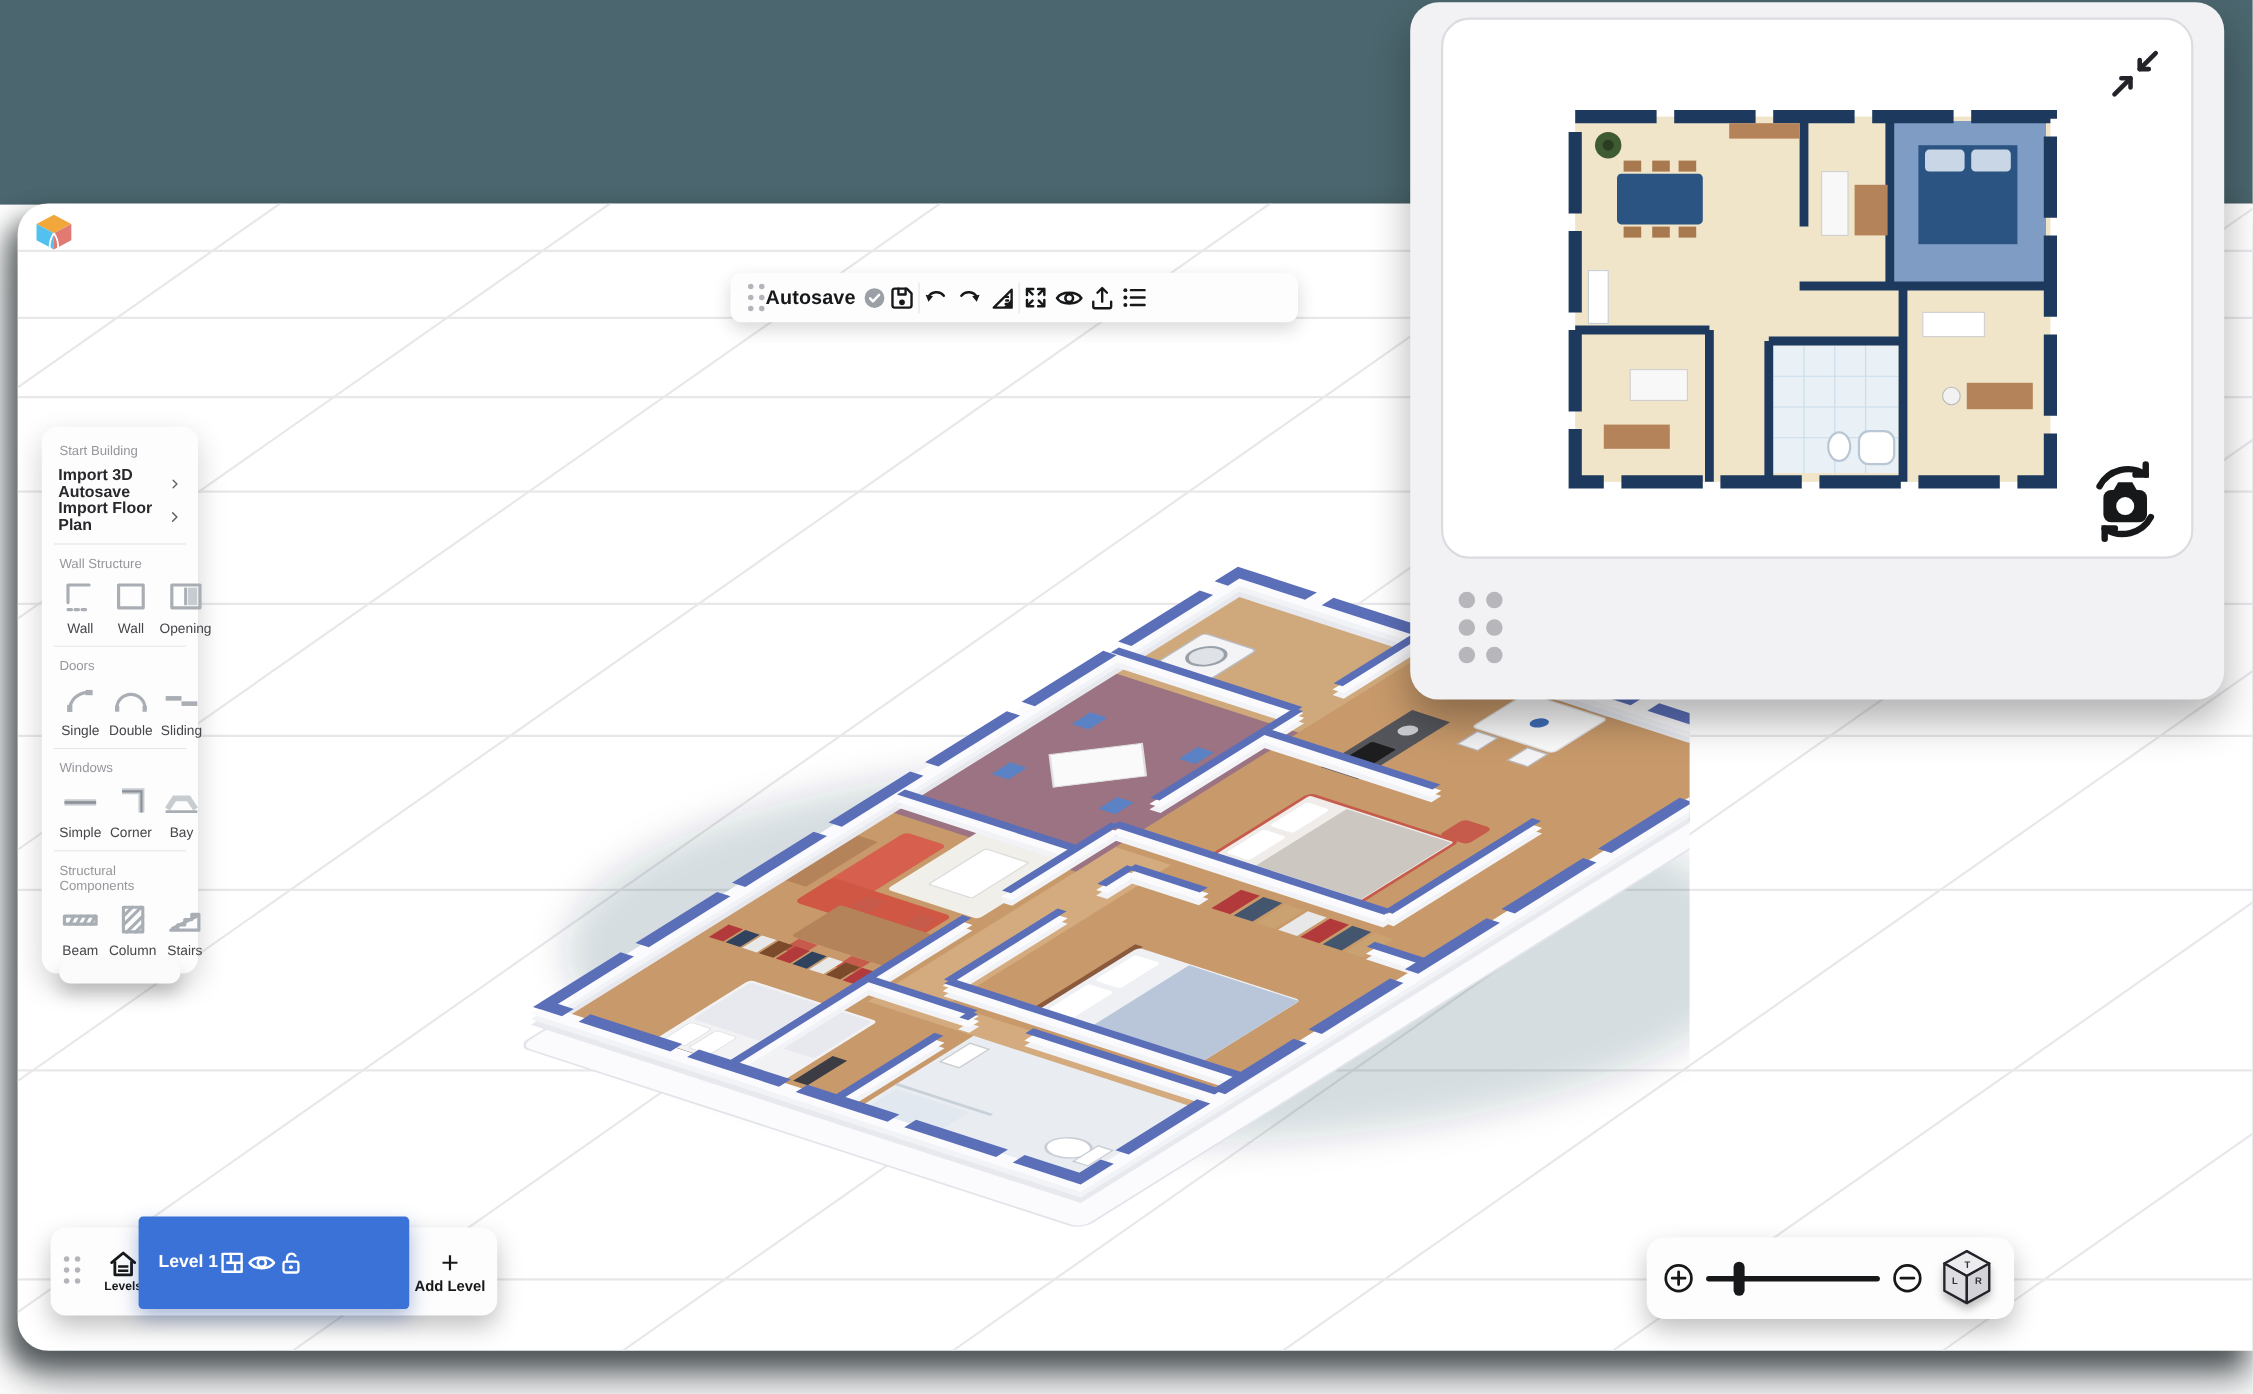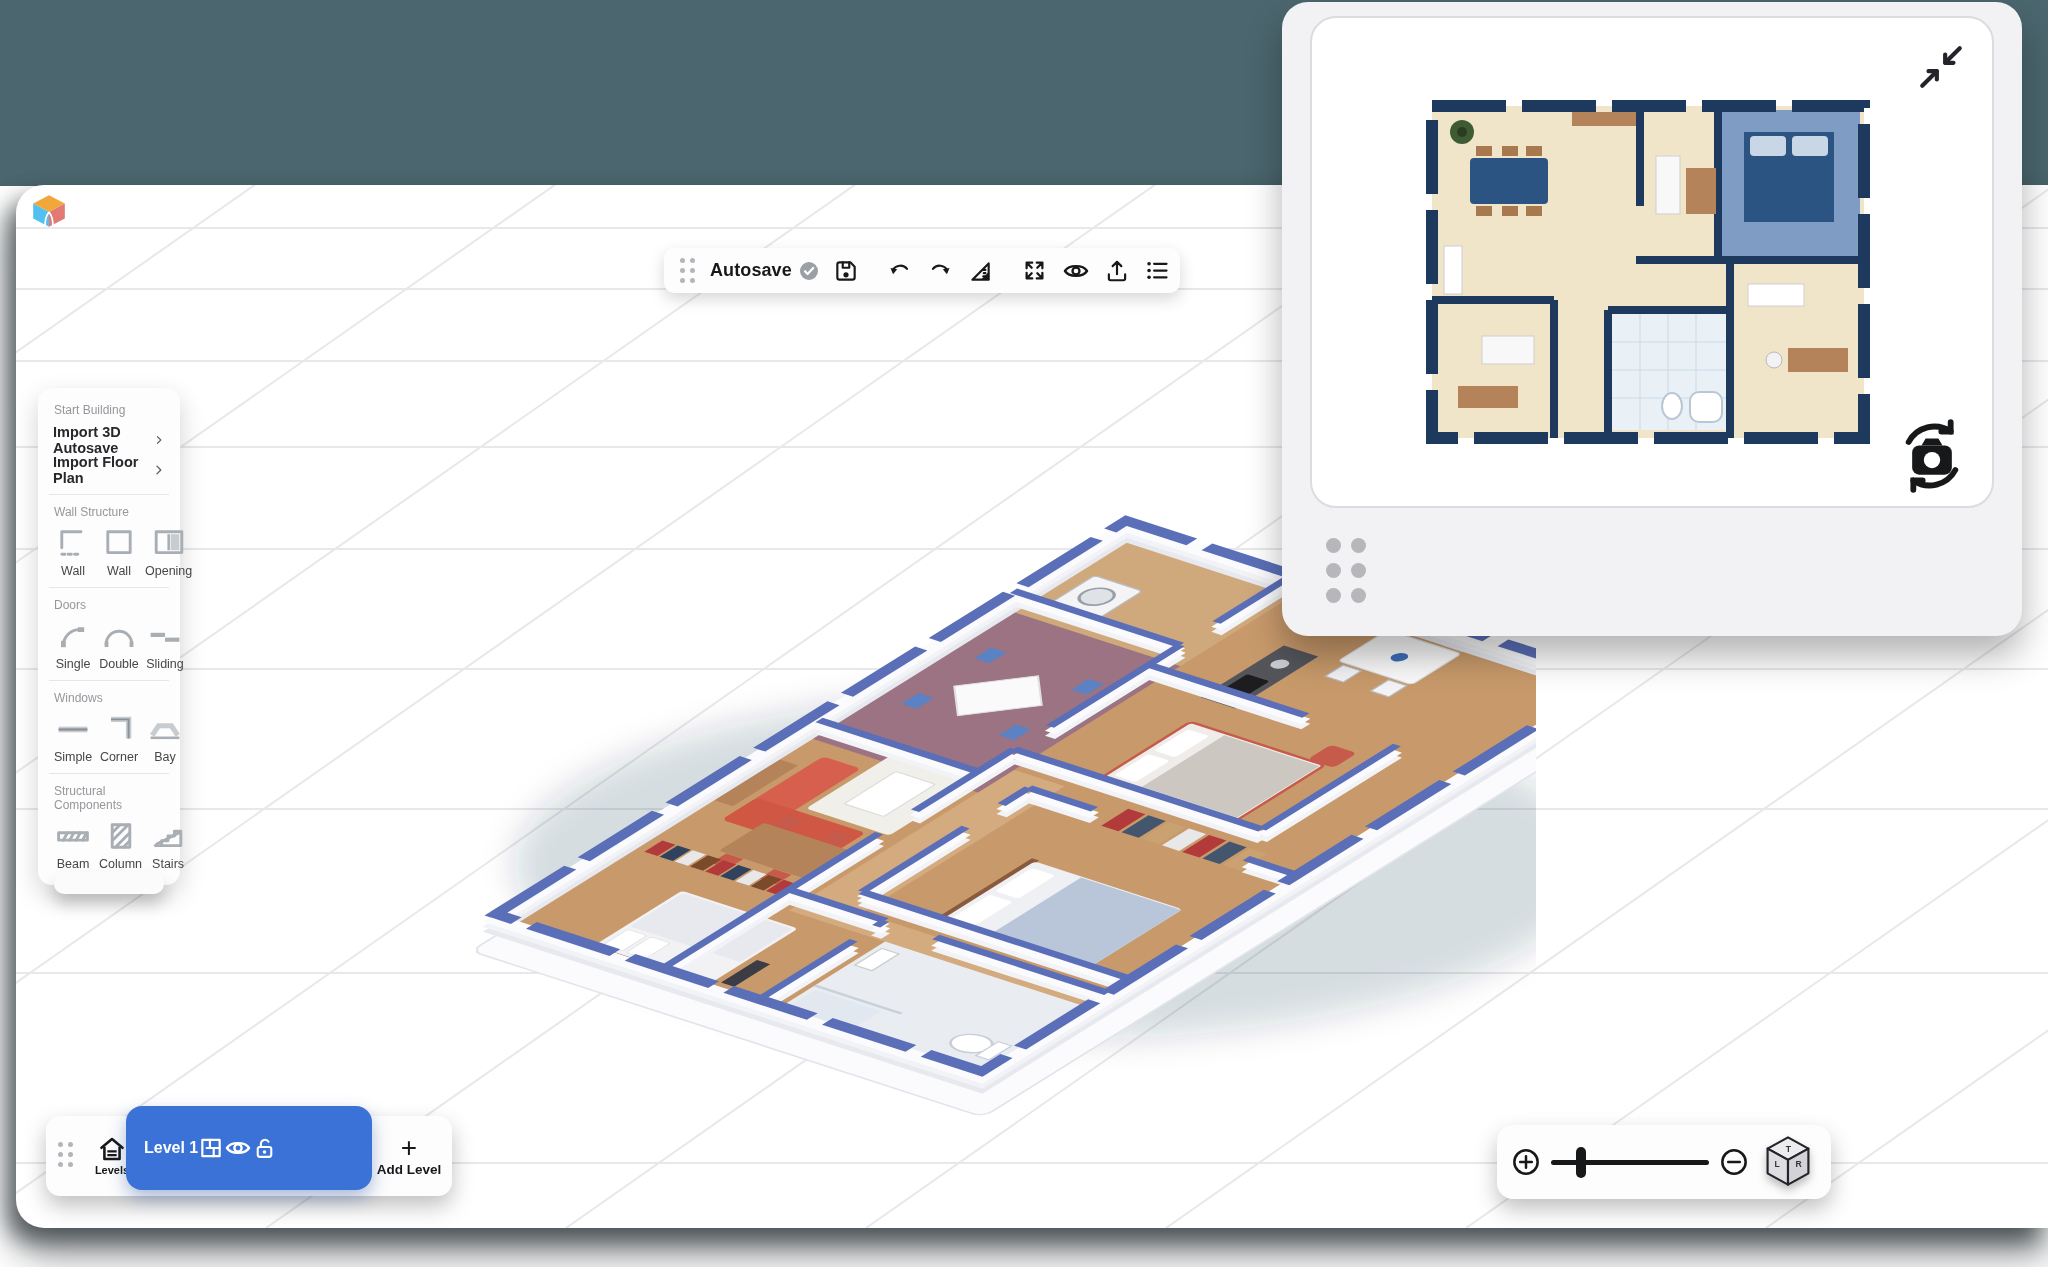--- a/index.html
+++ b/index.html
@@ -13,21 +13,21 @@
   .canvas-card { position:absolute; left:16px; top:185px; width:2032px; height:1043px;
     background:#ffffff; border-radius:28px 0 0 28px;
     box-shadow:-10px 14px 22px rgba(5,14,18,.55), 0 28px 40px rgba(5,14,18,.38); overflow:hidden; }
   .grid-svg { position:absolute; left:0; top:0; }
   .logo { position:absolute; left:14px; top:7px; width:38px; height:38px; }
   .house3d { position:absolute; left:460px; top:315px; }
 
   
   .toolbar { position:absolute; left:664px; top:248px; width:516px; height:45px;
     background:#fdfdfd; border-radius:10px; box-shadow:0 6px 16px rgba(0,0,0,.16);
-    display:flex; align-items:center; padding:0 16px; gap:14px; z-index:20; }
+    display:flex; align-items:center; padding:0 16px; z-index:20; }
   .dots6 { display:grid; grid-template-columns:repeat(2,6px); grid-auto-rows:6px; gap:4px; }
   .dots6 span { width:5px; height:5px; border-radius:50%; background:#b4b4ba; }
   .autosave { display:flex; align-items:center; gap:7px; }
   .autosave-text { font-size:18px; font-weight:700; color:#17181a; letter-spacing:.1px; }
   .tb-btn { background:none; border:none; width:30px; height:30px; display:flex;
     align-items:center; justify-content:center; cursor:pointer; padding:0; }
   .tb-sep { width:1px; height:28px; background:#e3e3e7; }
   .ic { stroke:#17181a; stroke-width:2; fill:none; stroke-linecap:round; stroke-linejoin:round; }
 
   
@@ -50,21 +50,21 @@
 
   
   .levels-bar { position:absolute; left:46px; top:1116px; width:406px; height:80px;
     background:#fdfdfd; border-radius:14px; box-shadow:0 10px 22px rgba(0,0,0,.25); z-index:20; }
   .lb-dots { position:absolute; left:12px; top:26px; }
   .levels-btn { position:absolute; left:40px; top:10px; width:52px; height:60px;
     display:flex; flex-direction:column; align-items:center; justify-content:center; gap:2px;
     background:none; border:none; cursor:pointer; }
   .levels-btn span { font-size:11px; font-weight:600; color:#17181a; }
   .level-tab { position:absolute; left:126px; top:1106px; width:246px; height:84px;
-    background:#3b72d8; border-radius:16px; box-shadow:0 8px 18px rgba(24,64,150,.35);
+    background:#3b72d8; border-radius:4px; box-shadow:0 8px 18px rgba(24,64,150,.35);
     display:flex; align-items:center; padding:0 18px; z-index:21; cursor:pointer; }
   .level-tab .lvl-name { font-size:16px; font-weight:700; color:#ffffff; flex:0 0 auto; }
   .wic { stroke:#ffffff; stroke-width:2; fill:none; stroke-linecap:round; stroke-linejoin:round; }
   .add-level { position:absolute; right:6px; top:8px; width:74px; height:64px; border:none;
     background:none; cursor:pointer; display:flex; flex-direction:column; align-items:center;
     justify-content:center; gap:2px; }
   .add-level .plus { font-size:28px; font-weight:400; color:#17181a; line-height:24px; }
   .add-level span.lbl { font-size:13.5px; font-weight:700; color:#17181a; }
 
   

